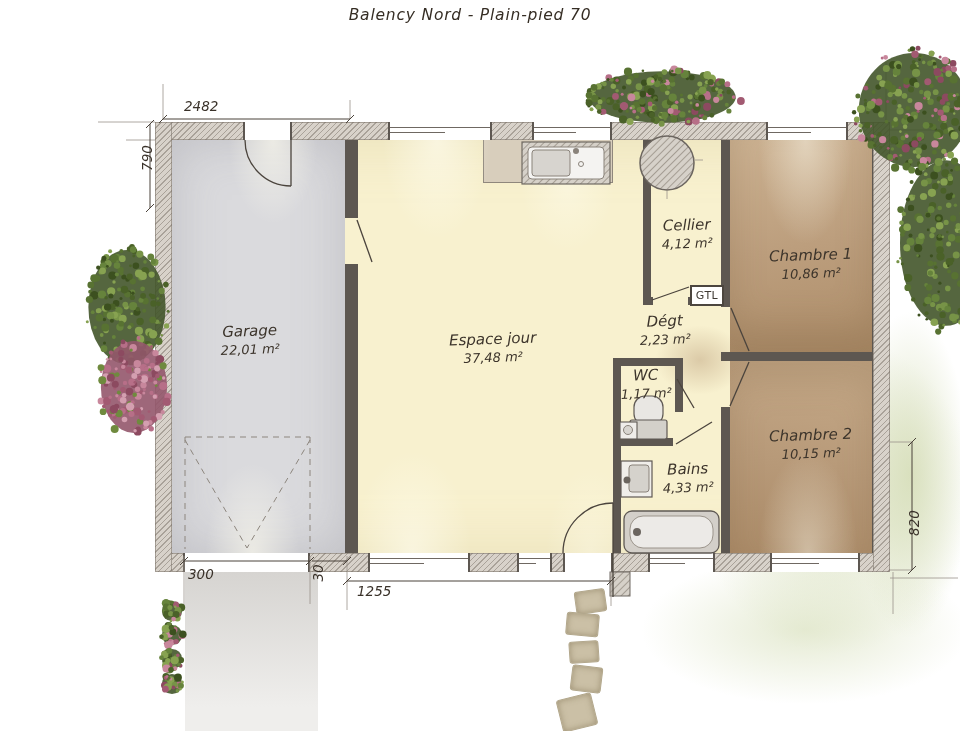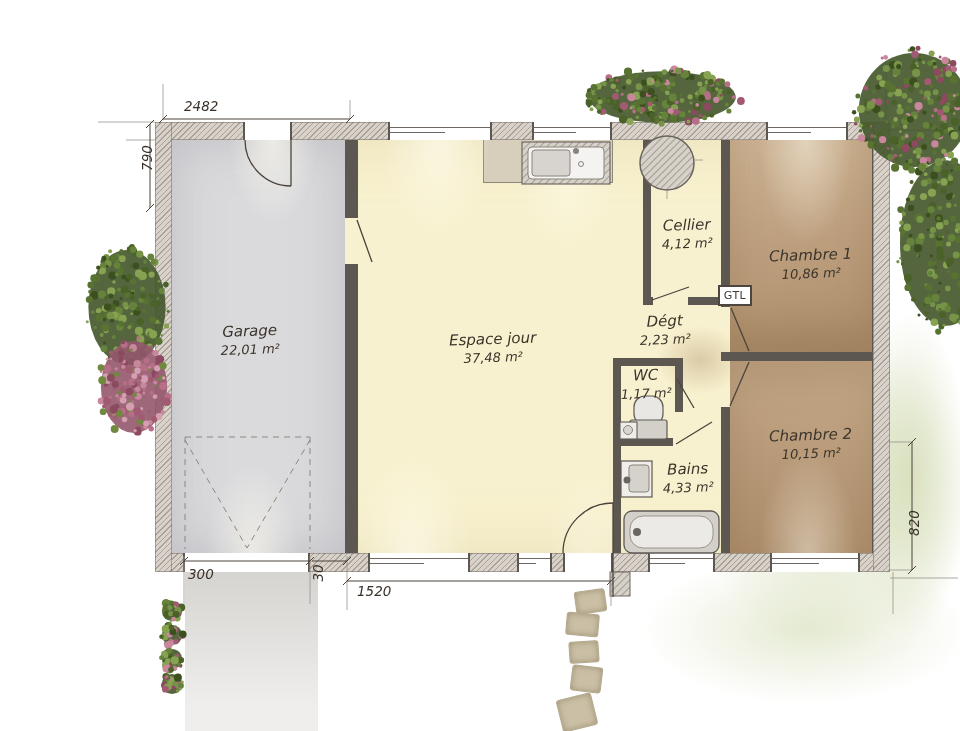--- a/index.html
+++ b/index.html
@@ -104,21 +104,21 @@
   <div class="abs window" style="left:532px;top:122px;width:80px;height:18px;"></div>
   <div class="abs window" style="left:766px;top:122px;width:82px;height:18px;"></div>
 
   <div class="abs opening" style="left:183px;top:553px;width:127px;height:19px;"></div>
   <div class="abs window" style="left:368px;top:553px;width:102px;height:19px;"></div>
   <div class="abs window" style="left:517px;top:553px;width:35px;height:19px;"></div>
   <div class="abs opening" style="left:563px;top:553px;width:50px;height:19px;"></div>
   <div class="abs window" style="left:648px;top:553px;width:67px;height:19px;"></div>
   <div class="abs window" style="left:770px;top:553px;width:90px;height:19px;"></div>
 
-  <div class="abs gtl" style="left:718px;top:285px;width:34px;height:21px;">GTL</div>
+  <div class="abs gtl" style="left:690px;top:285px;width:34px;height:21px;">GTL</div>
 
   <svg class="layer" width="960" height="731" viewBox="0 0 960 731">
     <defs>
       <pattern id="hatch" width="5" height="5" patternTransform="rotate(45)" patternUnits="userSpaceOnUse">
         <rect width="5" height="5" fill="#d6d1c9"></rect>
         <line x1="0" y1="0" x2="0" y2="5" stroke="#8f867c" stroke-width="1.4"></line>
       </pattern>
     </defs>
 
     <rect x="610" y="572" width="20" height="24" fill="url(#hatch)" stroke="#6f6963" stroke-width="1"></rect>
@@ -242,21 +242,21 @@
   </div>
   <div class="abs hand room-label" style="left:752px;top:426px;width:118px;">
     <div class="rname">Chambre 2</div>
     <div class="rarea">10,15 m²</div>
   </div>
 
   <div class="abs hand dim" style="left:184px;top:98px;">2482</div>
   <div class="abs hand dim rot" style="left:130px;top:150px;width:34px;text-align:center;">790</div>
   <div class="abs hand dim" style="left:188px;top:566px;">300</div>
   <div class="abs hand dim rot" style="left:305px;top:565px;width:26px;text-align:center;">30</div>
-  <div class="abs hand dim" style="left:357px;top:583px;">1520</div>
+  <div class="abs hand dim" style="left:357px;top:583px;">1255</div>
   <div class="abs hand dim rot" style="left:897px;top:515px;width:34px;text-align:center;">820</div>
 
   <svg id="veg-layer" class="layer" width="960" height="731" viewBox="0 0 960 731">
       <ellipse cx="662" cy="97" rx="73.60000000000001" ry="25.76" fill="#42552a" opacity="0.9"></ellipse>
       <circle cx="719.9" cy="97.0" r="3.4" fill="#779347"></circle>
       <circle cx="636.7" cy="105.7" r="4.1" fill="#587232"></circle>
       <circle cx="622.2" cy="94.3" r="1.5" fill="#b76f88"></circle>
       <circle cx="705.6" cy="86.0" r="1.9" fill="#66833c"></circle>
       <circle cx="679.2" cy="111.7" r="1.5" fill="#a25a72"></circle>
       <circle cx="590.2" cy="91.5" r="3.4" fill="#4a6128"></circle>
@@ -1251,13 +1251,14 @@
       <circle cx="165.8" cy="677.8" r="2.1" fill="#a25a72"></circle>
       <circle cx="167.0" cy="676.6" r="1.6" fill="#b76f88"></circle>
       <circle cx="173.4" cy="687.6" r="2.0" fill="#8c4a60"></circle>
       <circle cx="169.1" cy="677.9" r="1.5" fill="#587232"></circle>
       <circle cx="169.9" cy="689.1" r="1.3" fill="#8c4a60"></circle>
       <circle cx="167.7" cy="687.0" r="3.8" fill="#87a251"></circle>
       <circle cx="165.4" cy="689.2" r="3.4" fill="#a25a72"></circle>
       <circle cx="178.0" cy="677.5" r="3.9" fill="#3c501f"></circle>
     </svg>
 
+  <div class="abs hand title" style="left:340px;top:6px;width:260px;">Balency Nord - Plain-pied 70</div>
 </div>
 
 </body></html>

